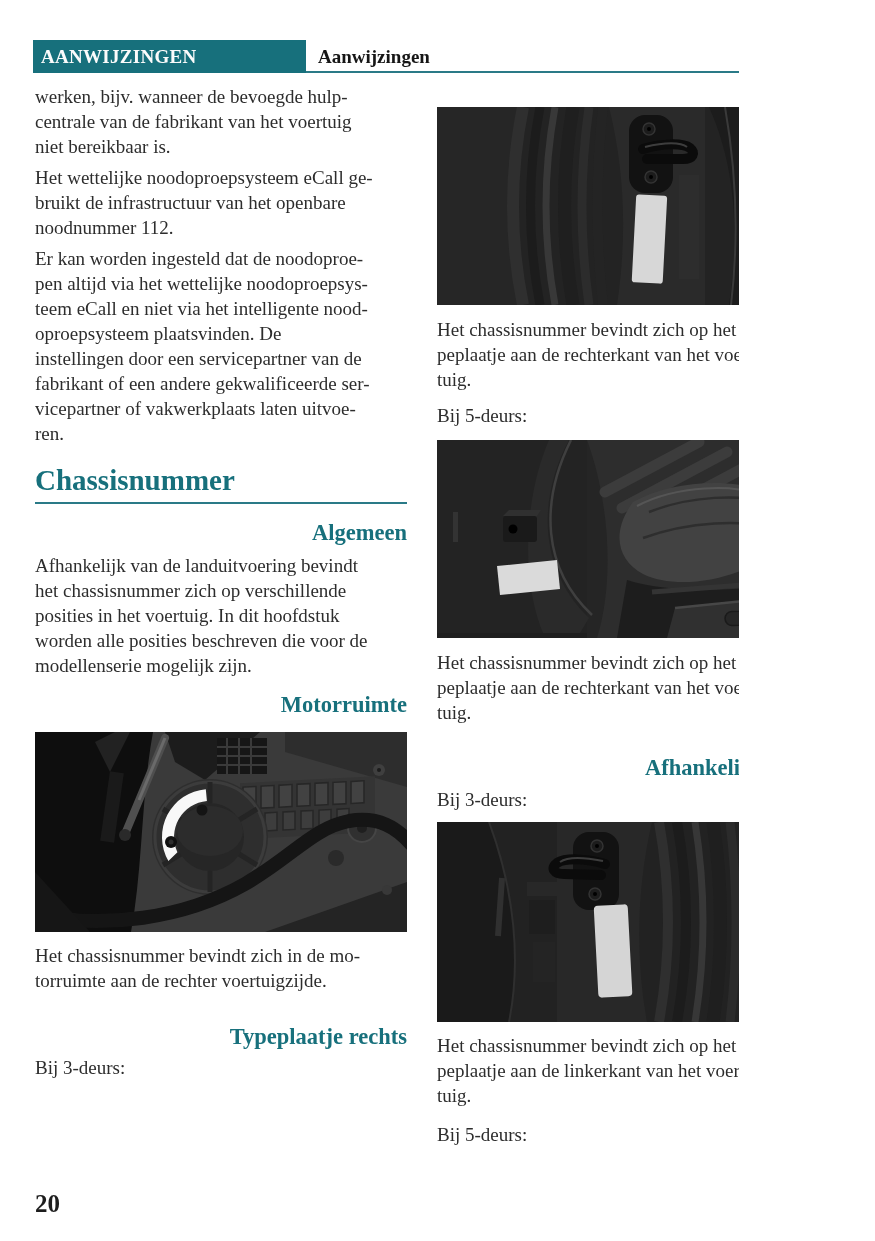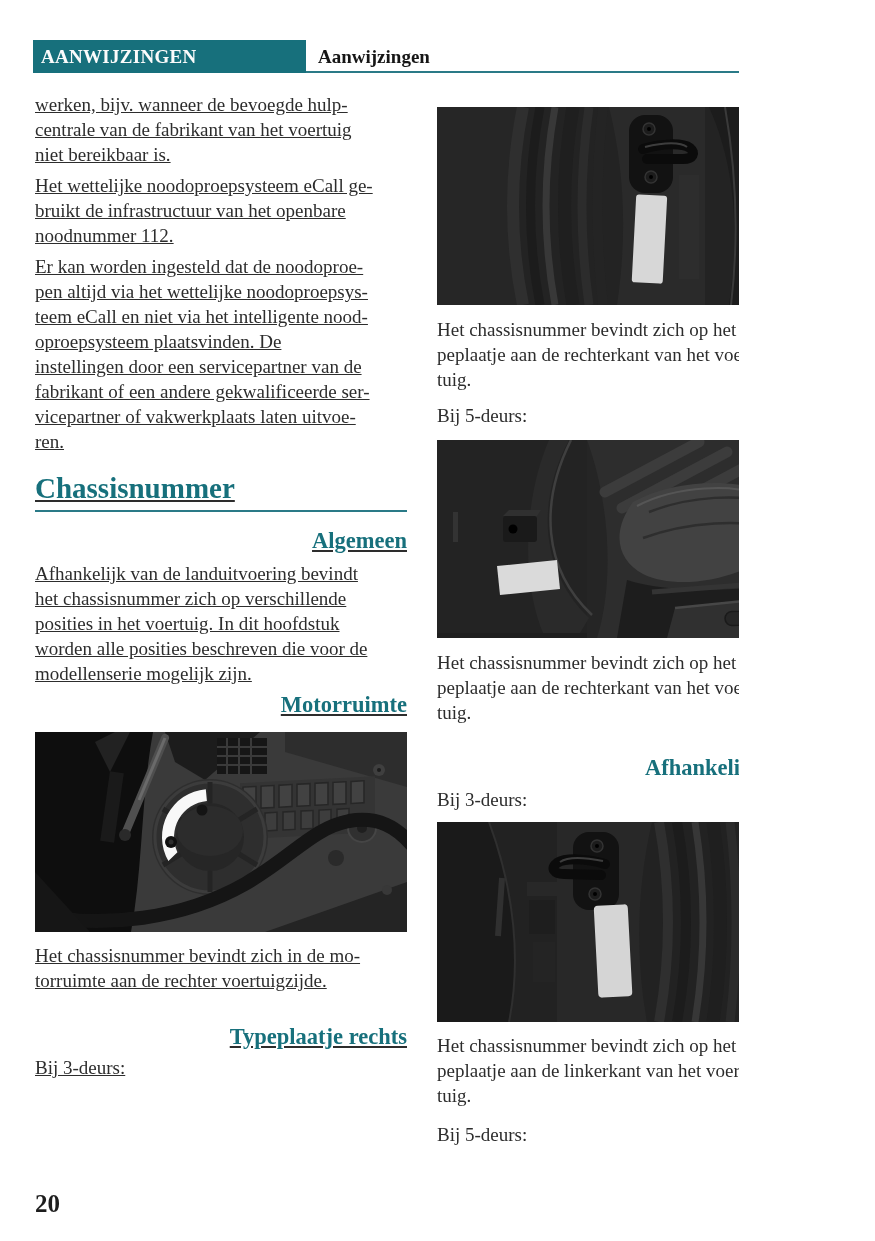--- a/index.html
+++ b/index.html
@@ -14,21 +14,21 @@
     background:#17707c; color:#fbfbfb; font-size:19px; font-weight:bold;
     line-height:33px; padding-left:8px; box-sizing:border-box; letter-spacing:.3px;
   }
   .htitle {
     position:absolute; left:318px; top:41px; height:31px; line-height:31px;
     font-size:19px; font-weight:bold; color:#161616;
   }
   .hrule { position:absolute; left:306px; top:71px; width:507px; height:2px; background:#2a7a87; }
   
   .col { position:absolute; }
-  #col-left  { left:35px;  top:92px; width:372px;text-decoration:underline; }
+  #col-left  { left:35px;  top:84px; width:372px; }
   #col-right { left:437px; top:107px; width:375px; }
   p.body { margin:0 0 6px 0; font-size:19px; line-height:25px; white-space:pre; color:#2d2d2d; }
   h1.section { margin:18px 0 0 0; font-size:29px; line-height:32px; color:#17707c; font-weight:bold; }
   .section-rule { height:2px; background:#2a7a87; margin-top:6px; }
   h2.sub { margin:0; font-size:22.5px; line-height:25px; color:#17707c; font-weight:bold;text-align:right; }
   figure { margin:0; padding:0; }
   .photo { display:block; }
   .pagenum { position:absolute; left:35px; top:1190px; font-size:25px; font-weight:bold; color:#1d1d1d; }
 </style>
 </head>
@@ -59,21 +59,21 @@
     <h1 class="section">Chassisnummer</h1>
     <div class="section-rule"></div>
 
     <h2 class="sub" style="margin-top:16px;">Algemeen</h2>
     <p class="body" style="margin:8px 0 0 0;">Afhankelijk van de landuitvoering bevindt
 het chassisnummer zich op verschillende
 posities in het voertuig. In dit hoofdstuk
 worden alle posities beschreven die voor de
 modellenserie mogelijk zijn.</p>
 
-    <h2 class="sub" style="margin-top:6px;">Motorruimte</h2>
+    <h2 class="sub" style="margin-top:14px;">Motorruimte</h2>
 
     <figure style="margin-top:15px;">
       <svg class="photo" width="372" height="200" viewBox="0 0 372 200">
         <rect width="372" height="200" fill="#0e0e0e"></rect>
         <path d="M118,0 H372 V200 H96 C108,135 106,65 118,0 Z" fill="#3a3a3a"></path>
         <path d="M250,0 H372 V55 L250,20 Z" fill="#2d2d2d"></path>
         <path d="M130,0 L225,0 L170,48 L140,30 Z" fill="#1c1c1c"></path>
         <path d="M60,10 L80,0 L95,0 L75,40 Z" fill="#222222"></path>
         <rect x="70" y="40" width="14" height="70" fill="#1a1a1a" transform="rotate(8 77 75)"></rect>
         <line x1="90" y1="102" x2="130" y2="6" stroke="#4f4f4f" stroke-width="8" stroke-linecap="round"></line>

